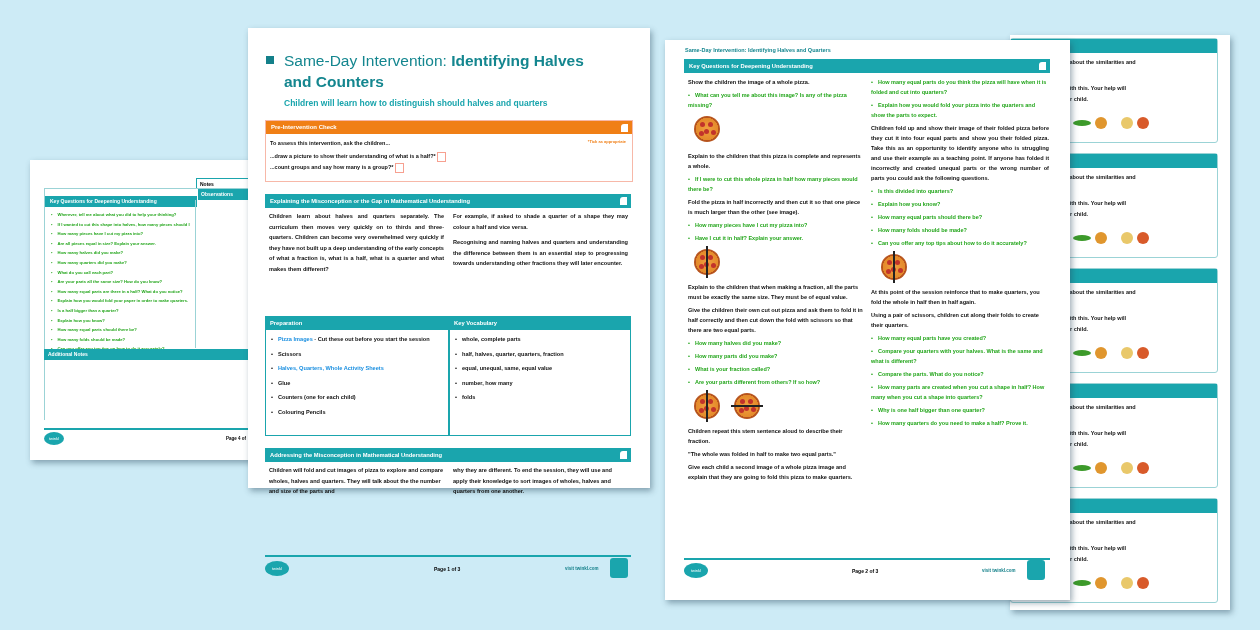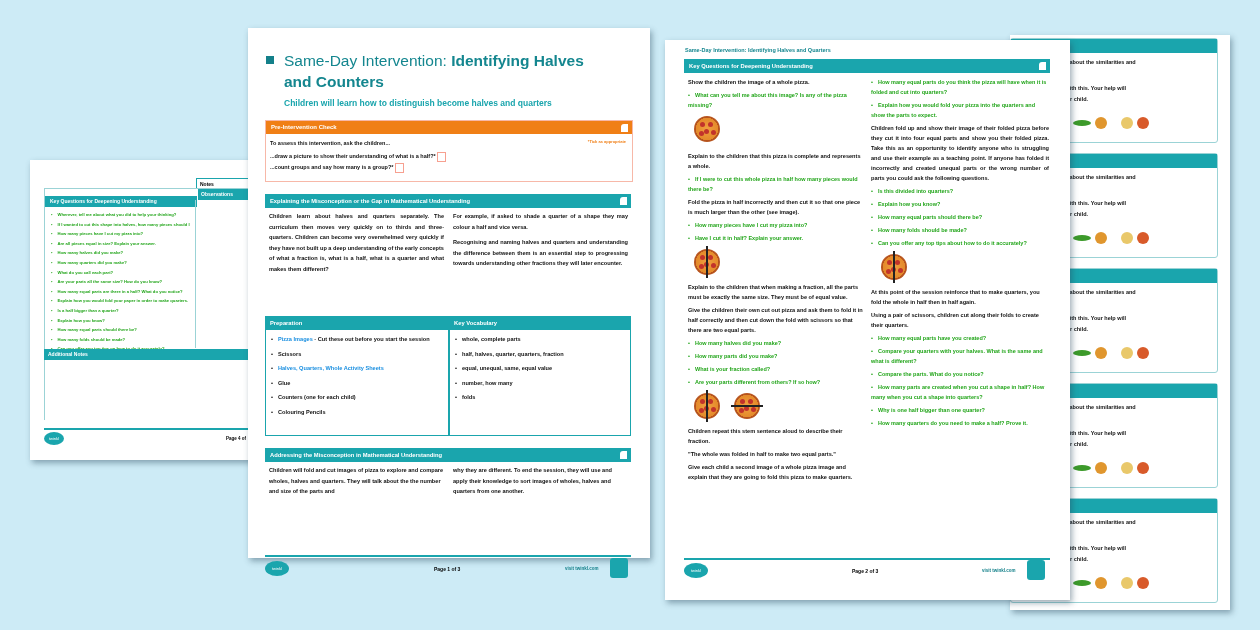--- a/index.html
+++ b/index.html
@@ -48,27 +48,27 @@
         <li class="b grn" style="font-size:4.2px;line-height:9.6px;white-space:nowrap;overflow:hidden;">Can you offer any top tips on how to do it accurately?</li>
       </ul>
   </div>
   <div class="teal" style="position:absolute;left:14px;top:189px;width:218px;height:11px;line-height:11px;font-size:5px;padding-left:4px;">Additional Notes</div>
   <div style="position:absolute;left:14px;top:200px;width:217px;height:60px;border-left:1px solid #9bd3d6;"></div>
   <div class="footer-line" style="left:14px;top:268px;width:218px;"></div>
   <div class="logo" style="left:14px;top:272px;">twinkl</div>
   <div style="position:absolute;left:196px;top:276px;font-size:4.5px;font-weight:bold;">Page 4 of</div>
 </div>
 
-<div class="page" style="left:248px;top:28px;width:402px;height:530px;">
+<div class="page" style="left:248px;top:28px;width:402px;height:460px;">
   <div style="position:absolute;left:18px;top:28px;width:8px;height:8px;background:#14808a;"></div>
   <div style="position:absolute;left:36px;top:22px;font-size:15.5px;color:#14868f;line-height:21px;">
     <span>Same-Day Intervention: </span><b>Identifying Halves</b><br>
     <b>and Counters</b>
   </div>
-  <div style="position:absolute;left:36px;top:70px;font-size:8.5px;font-weight:bold;color:#1aa5ad;">Children will learn how to distinguish become halves and quarters</div>
+  <div style="position:absolute;left:36px;top:70px;font-size:8.5px;font-weight:bold;color:#1aa5ad;">Children will learn how to distinguish should halves and quarters</div>
 
   <div style="position:absolute;left:17px;top:92px;width:366px;height:60px;border:1px solid #f7b8a8;">
     <div class="bar-head" style="background:#f07f16;color:#fff;font-weight:bold;font-size:6px;height:13px;line-height:13px;"><span>Pre-Intervention Check</span><span class="corner"></span></div>
     <div class="txt" style="position:absolute;left:4px;top:17px;font-size:5.5px;">To assess this intervention, ask the children...</div>
     <div style="position:absolute;right:6px;top:18px;font-size:4px;color:#f07f16;font-weight:bold;">*Tick as appropriate</div>
     <div class="txt" style="position:absolute;left:4px;top:30px;font-size:5.5px;"><span>...draw a picture to show their understanding of what is a half?*</span> <span style="display:inline-block;width:7px;height:8px;border:1px solid #f7a090;vertical-align:middle;"></span></div>
     <div class="txt" style="position:absolute;left:4px;top:41px;font-size:5.5px;"><span>...count groups and say how many is a group?*</span> <span style="display:inline-block;width:7px;height:8px;border:1px solid #f7a090;vertical-align:middle;"></span></div>
   </div>
 
   <div style="position:absolute;left:17px;top:166px;width:366px;">

